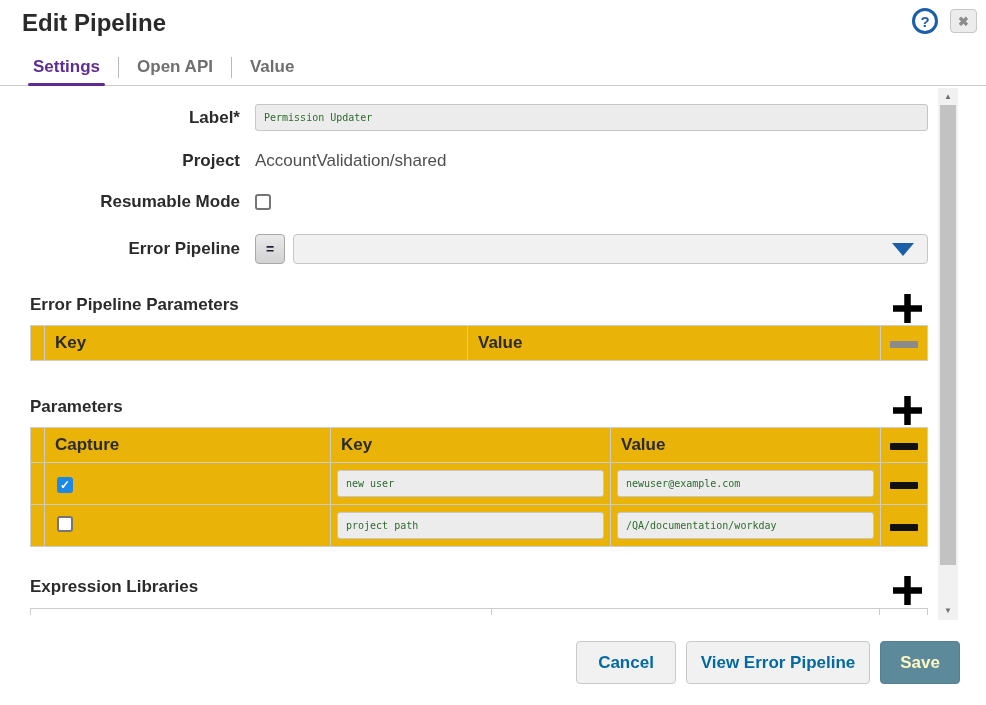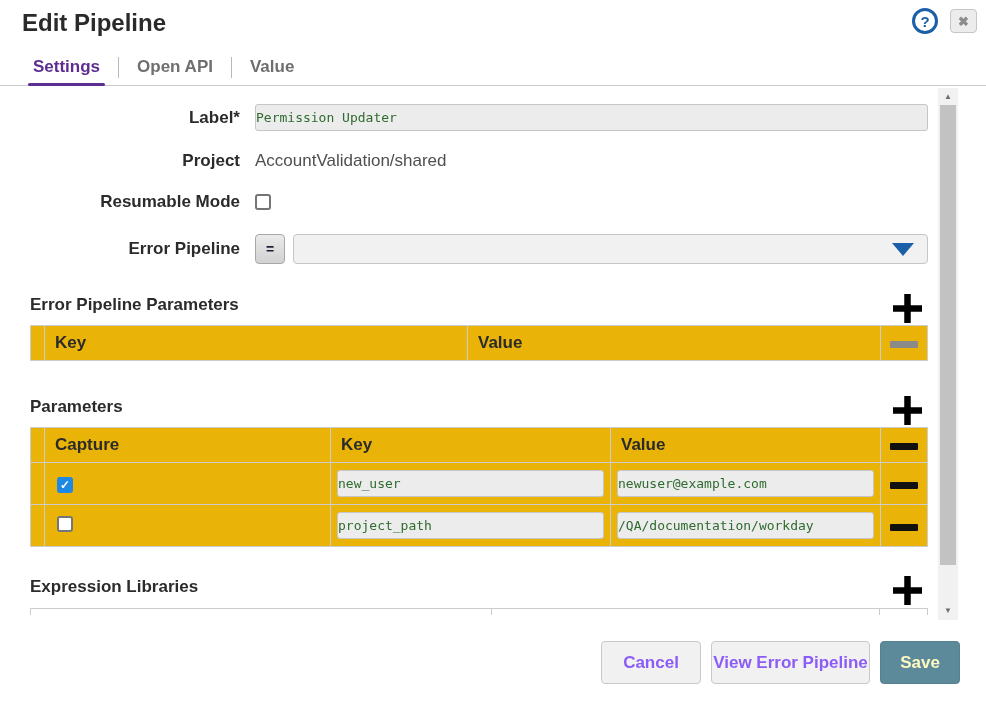--- a/index.html
+++ b/index.html
@@ -39,21 +39,21 @@
 
   
   .scroll-area { position:absolute; left:30px; top:88px; width:898px; height:532px; overflow:hidden; }
 
   .form-row { display:flex; align-items:center; margin-bottom:19px; }
   .form-label { width:210px; text-align:right; margin-right:15px; font-size:17px; font-weight:700; color:#2b2b2b; flex:none; }
   .form-control { flex:1; display:flex; align-items:center; min-height:22px; }
 
   .text-input {
     width:100%; height:27px; background:#ececec; border:1px solid #c6c6c6; border-radius:3px;
-    font-family:"DejaVu Sans Mono", monospace; font-size:13px; color:#2e6b2e; padding:0 0;
+    font-family:"DejaVu Sans Mono", monospace; font-size:10px; color:#2e6b2e; padding:0 8px;
   }
   .static-value { font-size:17px; color:#4f4f4f; }
 
   .checkbox {
     width:16px; height:16px; border:2px solid #757575; border-radius:3px; background:#fff;
     display:inline-flex; align-items:center; justify-content:center; cursor:pointer; flex:none;
   }
   .checkbox.checked { background:#1e88e5; border-color:#1e88e5; }
   .checkbox.checked::after { content:"✓"; color:#fff; font-size:12px; font-weight:700; line-height:1; }
 
@@ -93,25 +93,25 @@
   .scrollbar { position:absolute; left:938px; top:88px; width:20px; height:532px; background:#f1f1f1; }
   .sb-arrow { position:absolute; left:0; width:20px; height:16px; display:flex; align-items:center; justify-content:center; font-size:8px; color:#6e6e6e; cursor:pointer; }
   .sb-arrow.up { top:0; }
   .sb-arrow.down { bottom:2px; }
   .sb-thumb { position:absolute; top:17px; left:2px; width:16px; height:460px; background:#c2c2c2; cursor:pointer; }
 
   
   .footer { position:absolute; top:641px; right:26px; display:flex; gap:10px; }
   .btn {
     height:43px; border-radius:4px; border:1px solid #c9c9c9; background:#f1f1f1;
-    font-family:"Liberation Sans", sans-serif; font-size:17px; font-weight:700; color:#8b5cf6;
+    font-family:"Liberation Sans", sans-serif; font-size:17px; font-weight:700; color:#0369a1;
     display:flex; align-items:center; justify-content:center; cursor:pointer;
   }
   .btn-cancel { width:100px; }
-  .btn-vep { width:159px; }
+  .btn-vep { width:184px; }
   .btn-save { width:80px; background:#5d8a9a; border-color:#54808f; color:#fef9c3; }
 </style>
 </head>
 <body>
 
 <div class="page">
 
   <div class="dlg-header">
     <div class="dlg-title">Edit Pipeline</div>
     <div class="header-actions">

